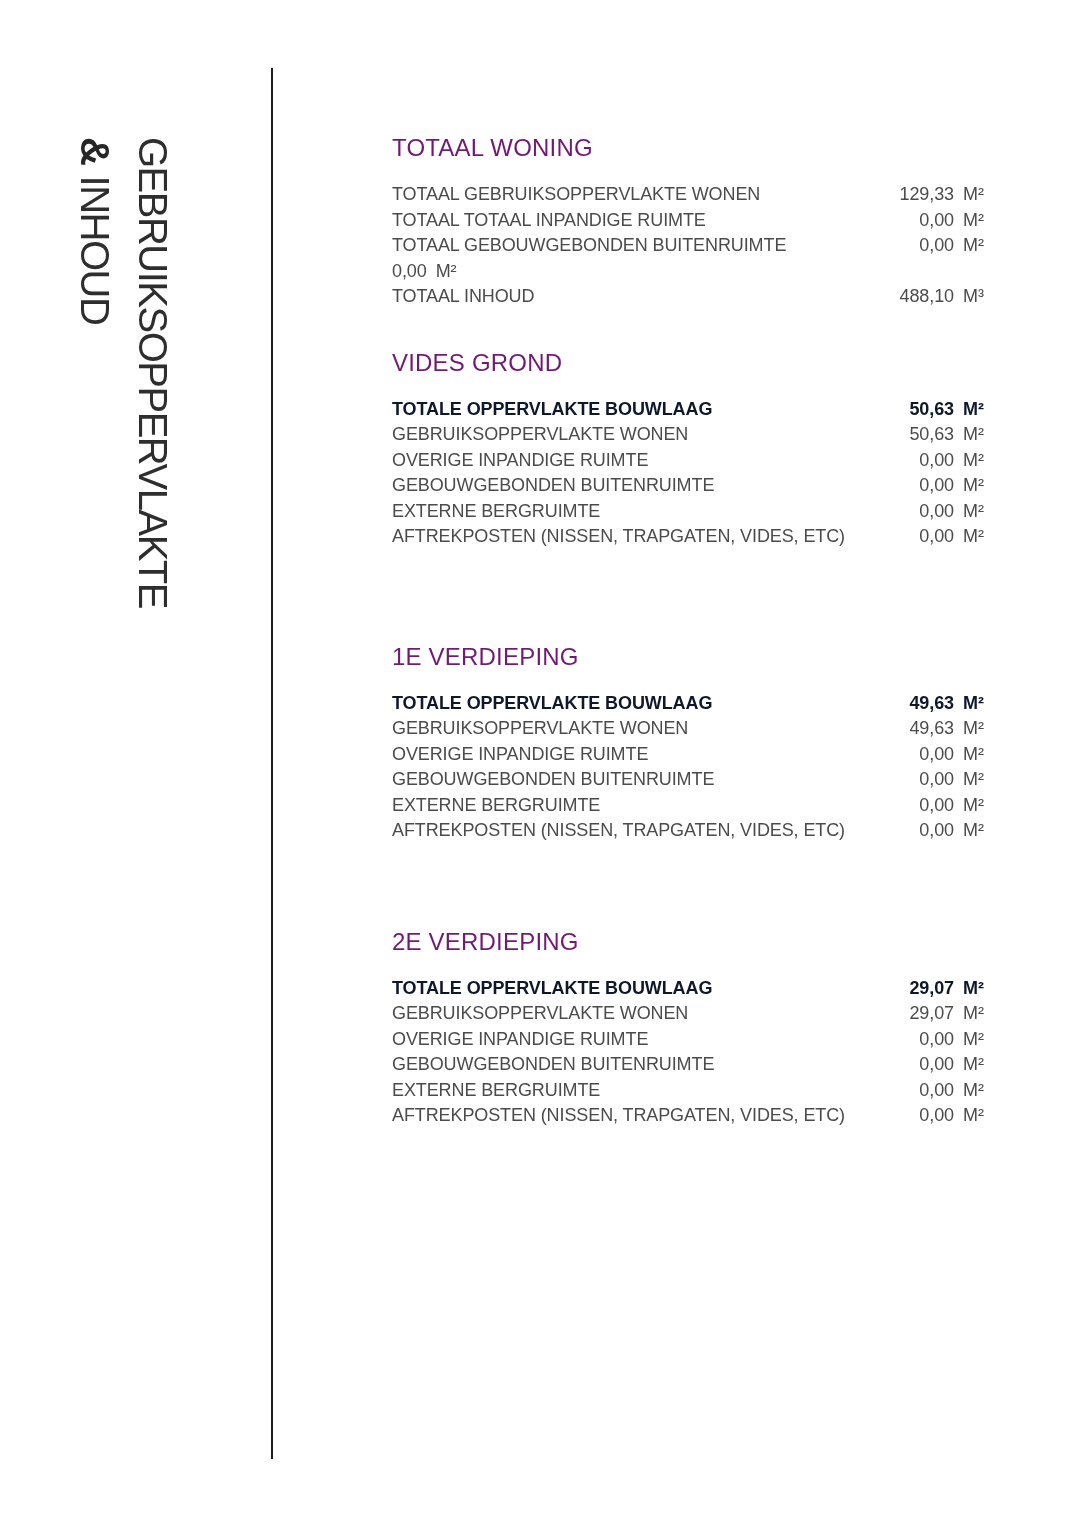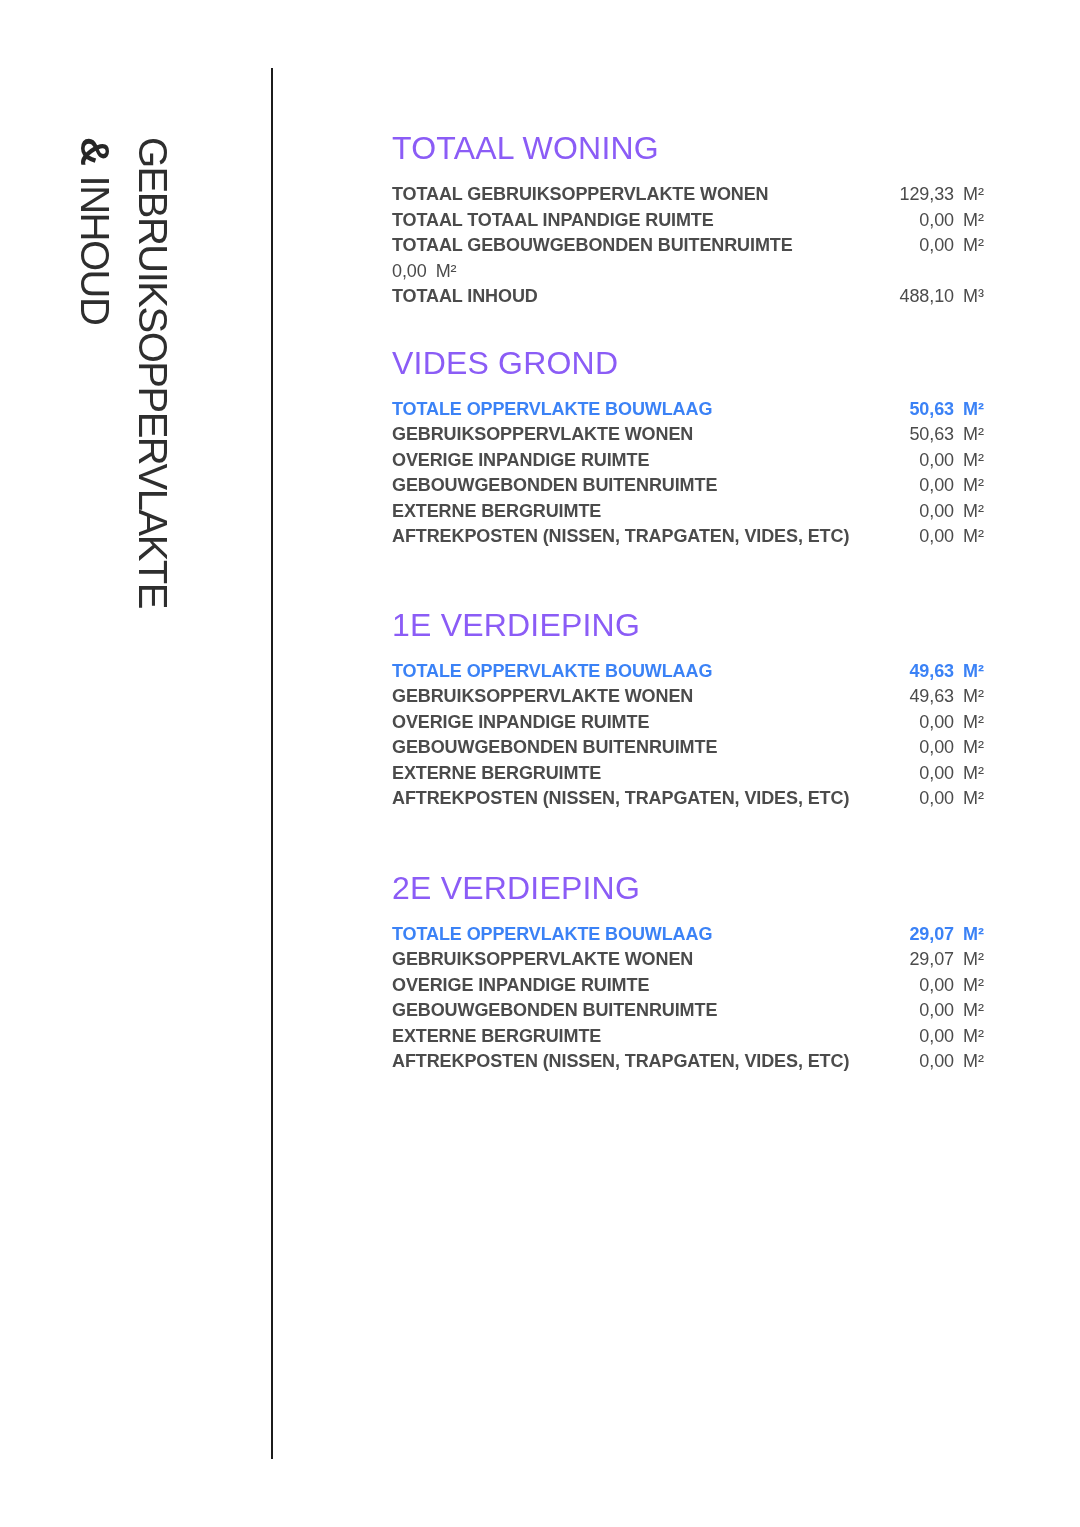--- a/index.html
+++ b/index.html
@@ -27,35 +27,35 @@
     position:absolute;left:271px;top:68px;width:2px;height:1391px;
     background:#1c1c1c;
   }
 
   
   .content{
     position:absolute;left:392px;top:133px;width:596px;
     color:#4b4b4b;
   }
   h2{
-    margin:0;font-size:32px;line-height:30px;font-weight:400;
-    color:#8b5cf6;letter-spacing:0.2px;
+    margin:0;font-size:24px;line-height:30px;font-weight:400;
+    color:#701a75;letter-spacing:0.2px;
   }
   .rows{margin-top:19px;}
   .row{
     display:flex;align-items:baseline;
     font-size:18px;line-height:25.5px;letter-spacing:-0.1px;
   }
-  .row .label{flex:1 1 auto;font-weight:bold;}
+  .row .label{flex:1 1 auto;}
   .row .value{text-align:left;white-space:nowrap;}
   .row .unit{width:25px;margin-left:9px;white-space:nowrap;}
-  .row.strong{font-weight:700;color:#3b82f6;}
+  .row.strong{font-weight:700;color:#0f172a;}
   .section.s1{margin-top:38px;}
-  .section.s2{margin-top:60px;}
-  .section.s3{margin-top:61px;}
+  .section.s2{margin-top:92px;}
+  .section.s3{margin-top:83px;}
 </style>
 </head>
 <body>
 
 <div class="page">
 
   <div class="vertical-title">
     <span class="vt-line">GEBRUIKSOPPERVLAKTE</span>
     <span class="vt-line"><span class="amp">&amp;</span> <span>INHOUD</span></span>
   </div>

